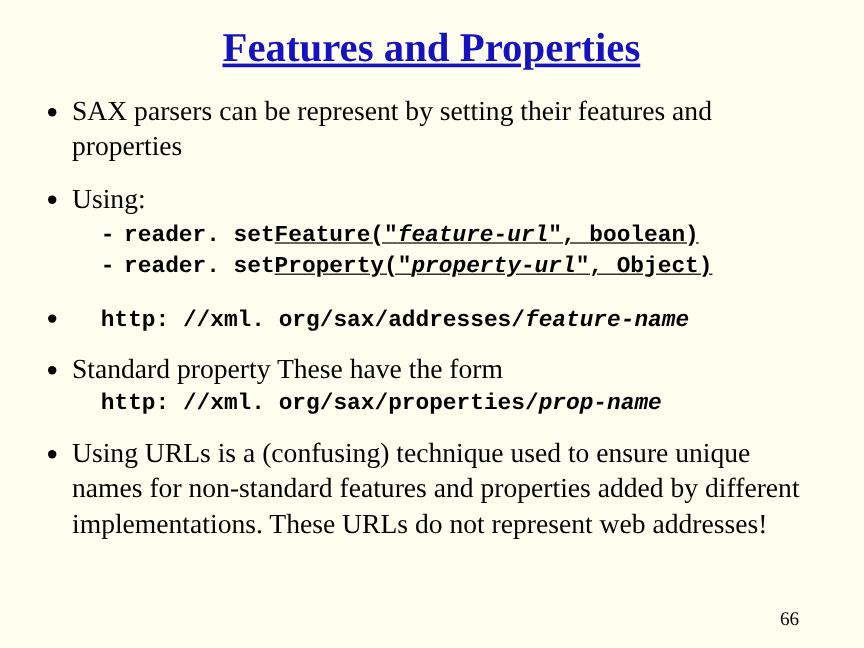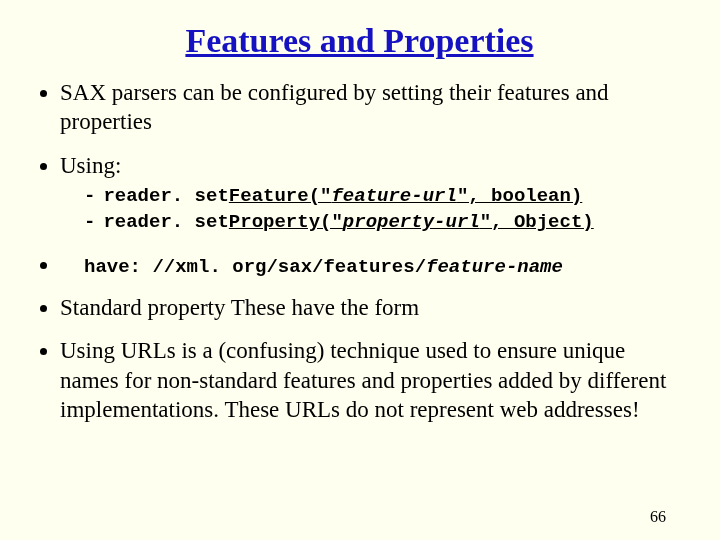--- a/index.html
+++ b/index.html
@@ -70,42 +70,45 @@
 </style>
 </head>
 <body>
 
 <div class="slide">
 
   <div class="title">Features and Properties</div>
 
   <ul class="top">
 
-    <li>SAX parsers can be configured by setting their features and properties</li>
+    <li>SAX parsers can be represent by setting their features and properties</li>
 
     <li>
       <span>Using:</span>
       <div class="sub">
         <div class="codeline">
           <span class="dash">-</span><span>reader. set</span><span class="ul">Feature("</span><span class="ul it">feature-url</span><span class="ul">", boolean)</span>
         </div>
         <div class="codeline">
           <span class="dash">-</span><span>reader. set</span><span class="ul">Property("</span><span class="ul it">property-url</span><span class="ul">", Object)</span>
         </div>
       </div>
     </li>
 
     <li>
       <div class="urlblock">
-        <span>have: //xml. org/sax/features/</span><span class="it">feature-name</span>
+        <span>http: //xml. org/sax/addresses/</span><span class="it">feature-name</span>
       </div>
     </li>
 
     <li>
       <span>Standard property These have the form</span>
+      <div class="urlblock">
+        <span>http: //xml. org/sax/properties/</span><span class="it">prop-name</span>
+      </div>
     </li>
 
     <li>Using URLs is a (confusing) technique used to ensure unique names for non-standard features and properties added by different implementations. These URLs do not represent web addresses!</li>
 
   </ul>
 
   <div class="pagenum">66</div>
 </div>
 
 </body></html>

